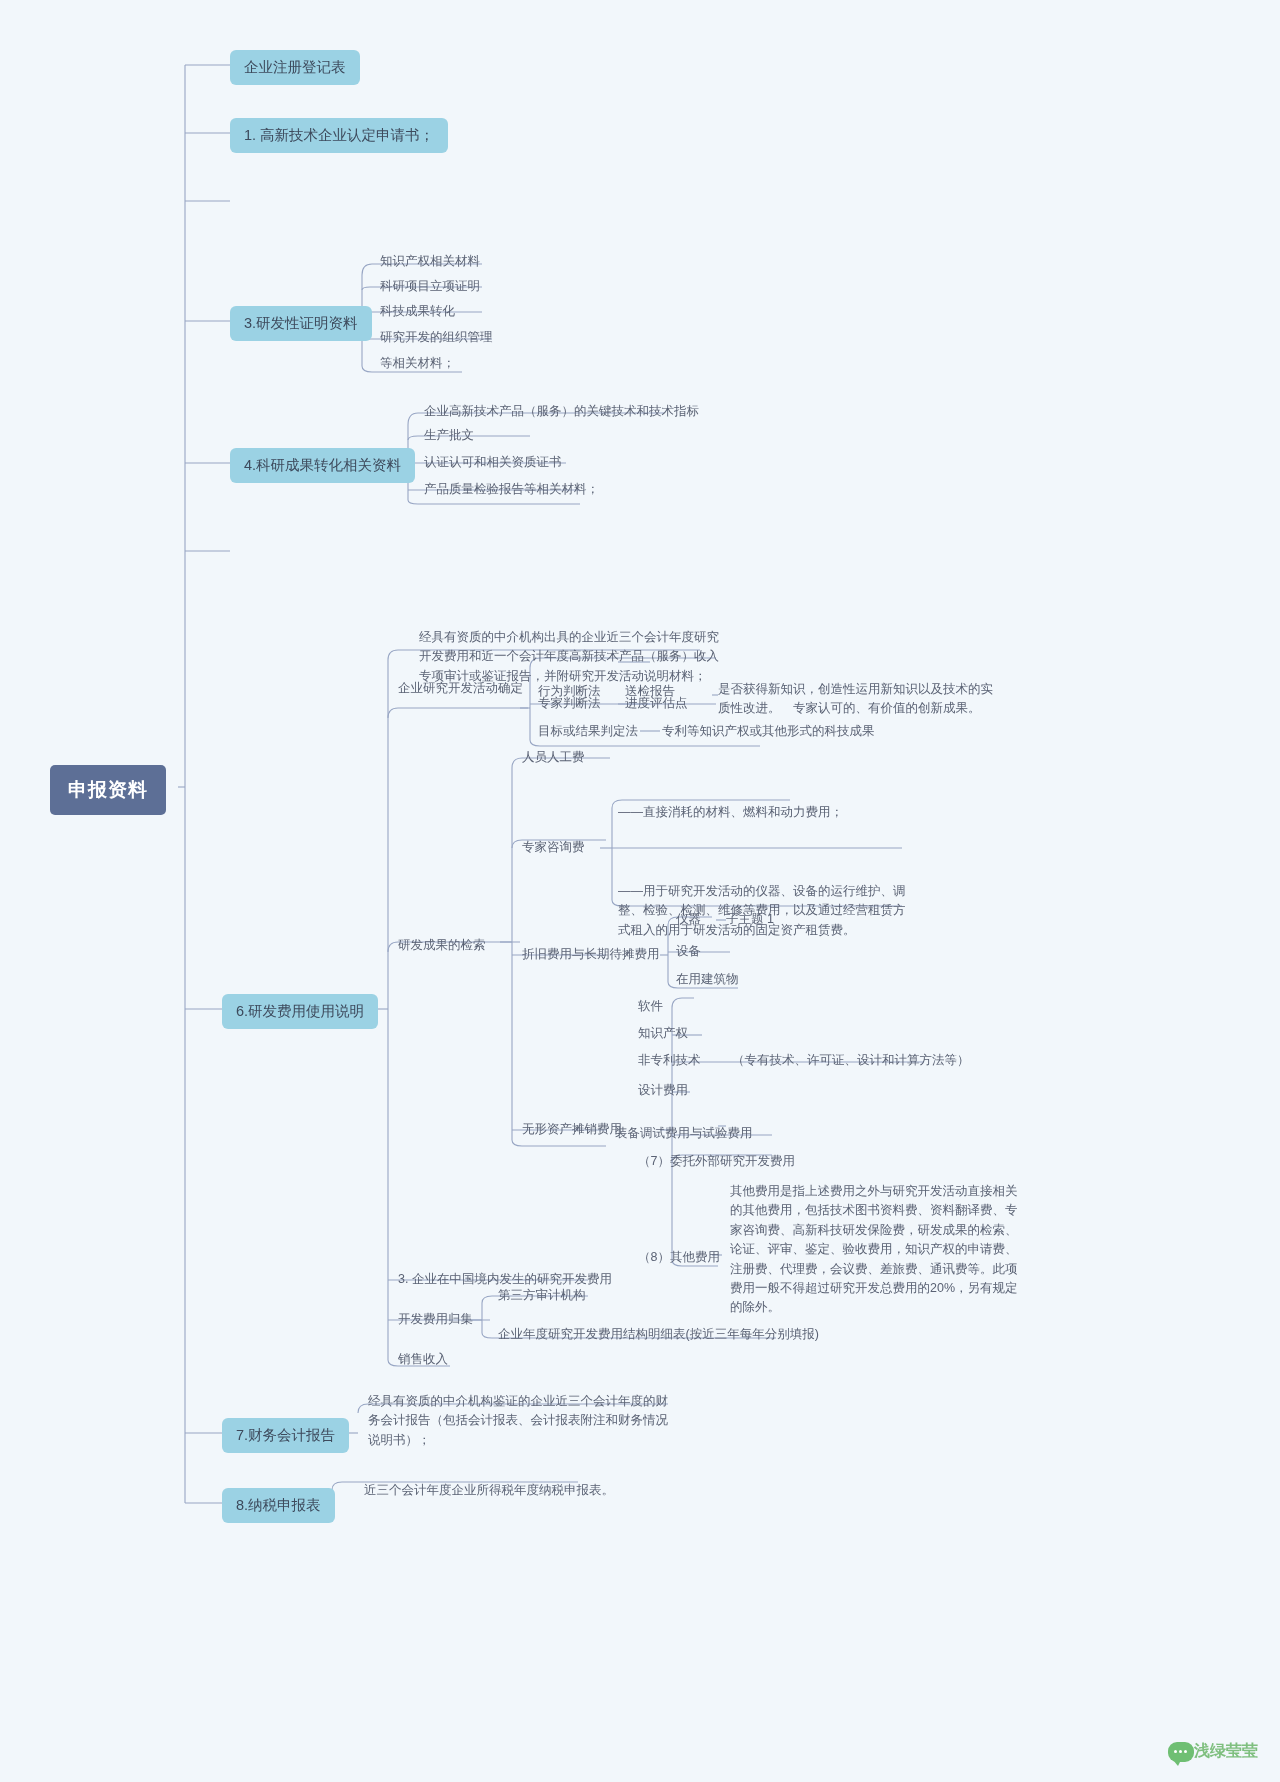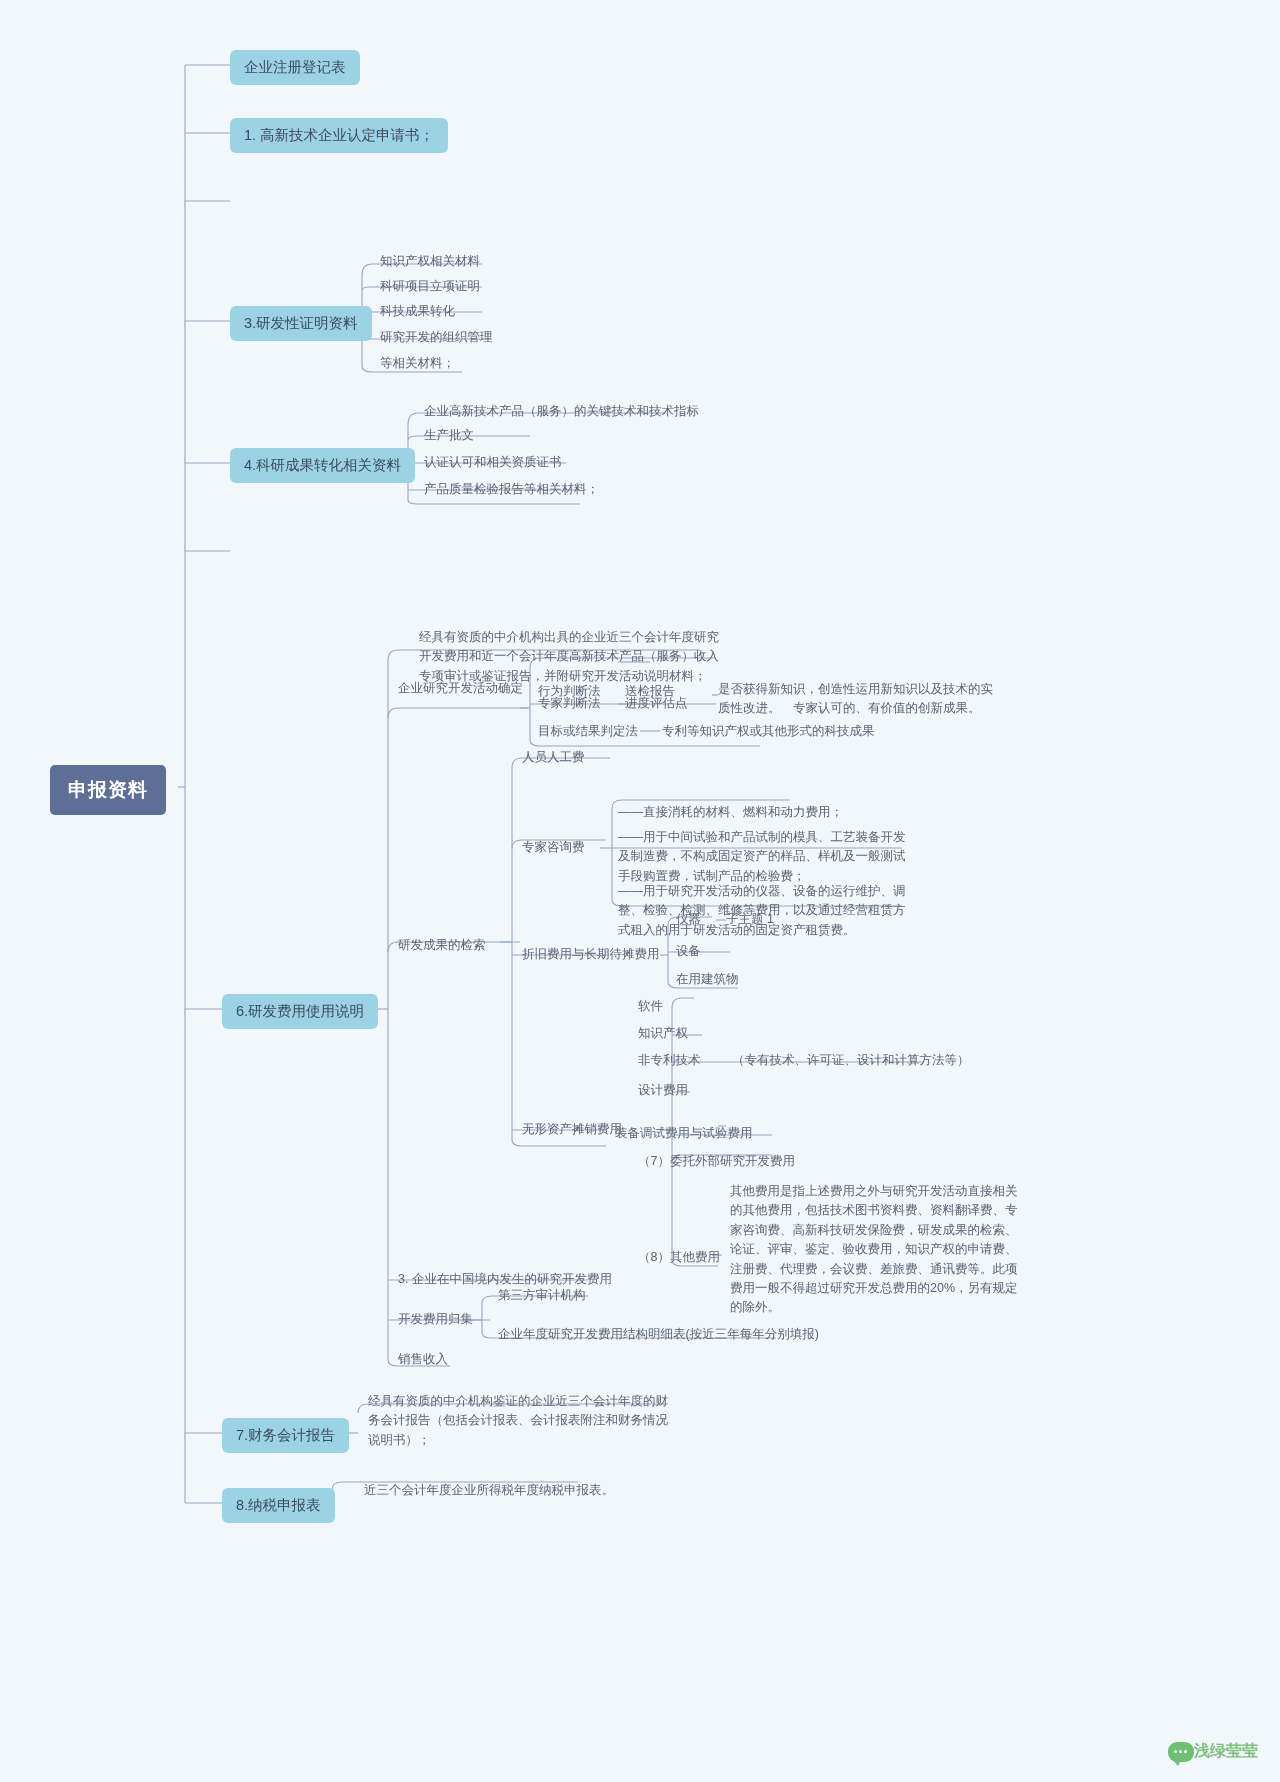--- a/index.html
+++ b/index.html
@@ -194,21 +194,20 @@
 <div class="node leaf" style="left:625px;top:694px;">进度评估点</div>
 <div class="node leaf wrap" style="left:718px;top:680px;width:280px;">是否获得新知识，创造性运用新知识以及技术的实质性改进。　专家认可的、有价值的创新成果。</div>
 <div class="node leaf" style="left:538px;top:722px;">目标或结果判定法</div>
 <div class="node leaf" style="left:662px;top:722px;">专利等知识产权或其他形式的科技成果</div>
 
 <div class="node leaf" style="left:398px;top:936px;">研发成果的检索</div>
 
 <div class="node leaf" style="left:522px;top:748px;">人员人工费</div>
 <div class="node leaf" style="left:522px;top:838px;">专家咨询费</div>
 <div class="node leaf" style="left:618px;top:803px;">——直接消耗的材料、燃料和动力费用；</div>
-<div class="node leaf wrap" style="left:618px;top:828px;width:290px;">——用于中间试验和产品试制的模具、工艺装备开发及制造费，不构成固定资产的样品、样机及一般测试手段购置费，试制产品的检验费；</div>
 <div class="node leaf wrap" style="left:618px;top:882px;width:290px;">——用于研究开发活动的仪器、设备的运行维护、调整、检验、检测、维修等费用，以及通过经营租赁方式租入的用于研发活动的固定资产租赁费。</div>
 
 <div class="node leaf" style="left:522px;top:945px;">折旧费用与长期待摊费用</div>
 <div class="node leaf" style="left:676px;top:910px;">仪器</div>
 <div class="node leaf" style="left:726px;top:910px;">子主题 1</div>
 <div class="node leaf" style="left:676px;top:942px;">设备</div>
 <div class="node leaf" style="left:676px;top:970px;">在用建筑物</div>
 
 <div class="node leaf" style="left:522px;top:1120px;">无形资产摊销费用</div>
 <div class="node leaf" style="left:638px;top:997px;">软件</div>

